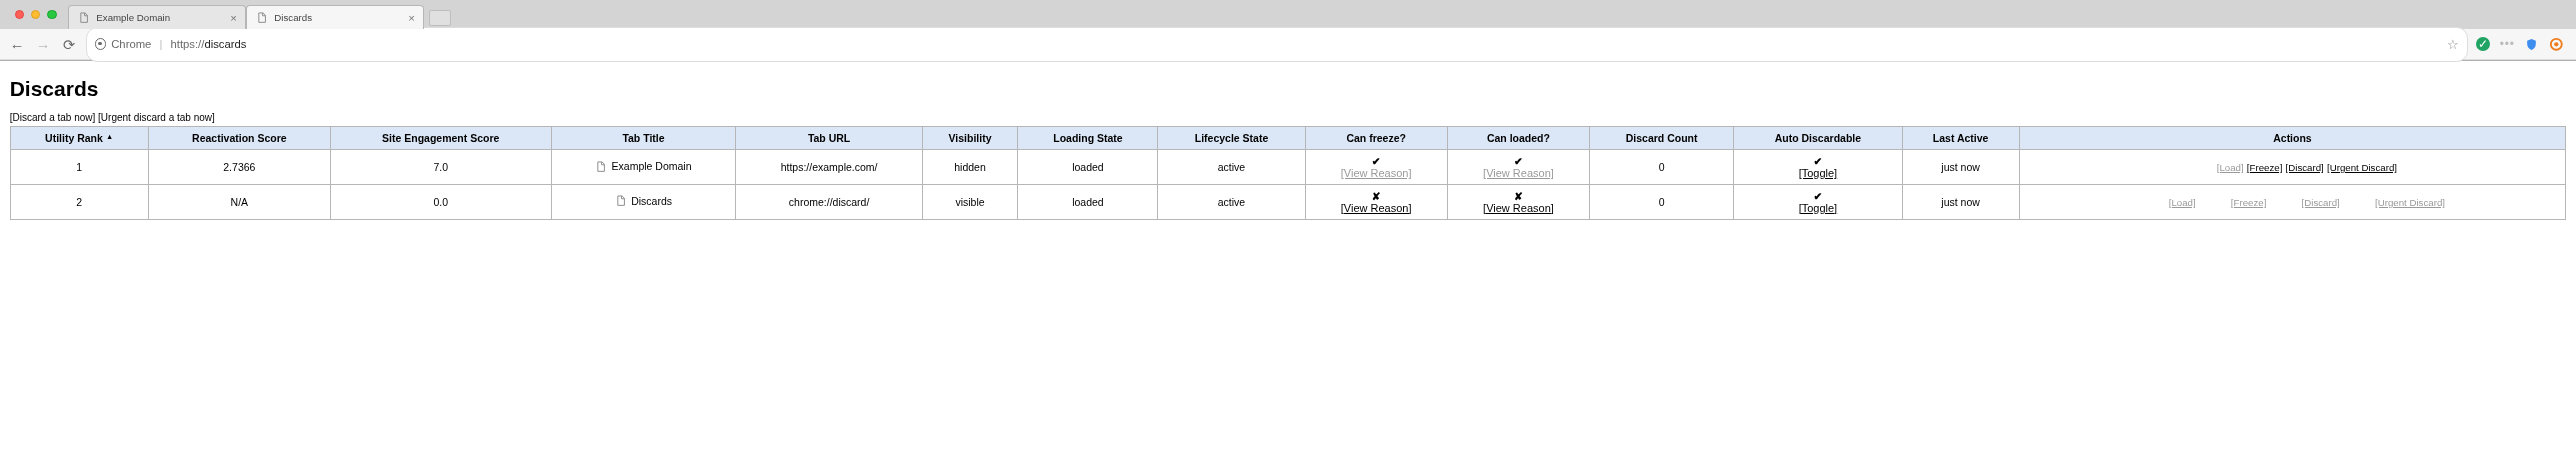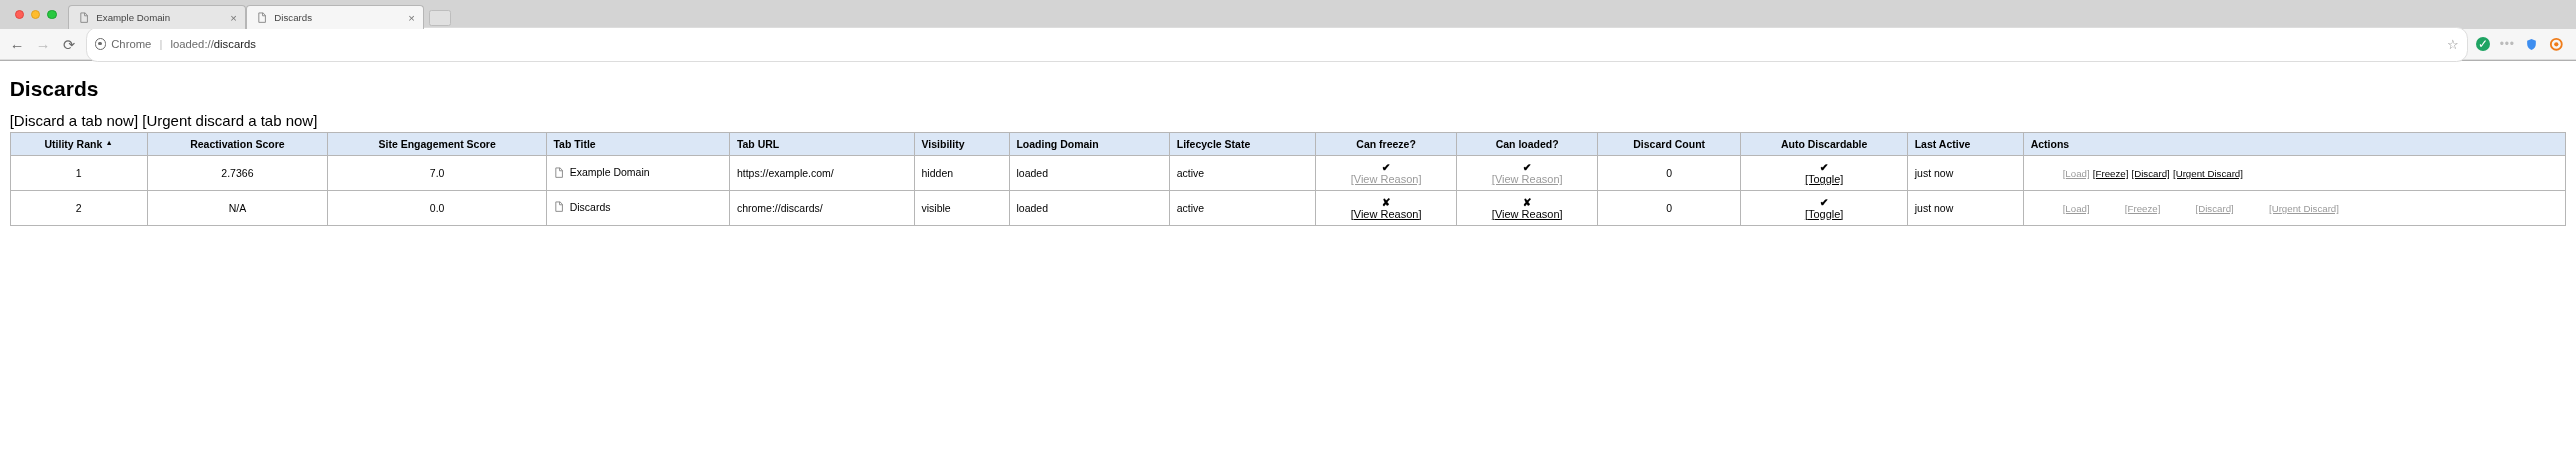--- a/index.html
+++ b/index.html
@@ -135,34 +135,34 @@
 
   .page {
     padding: 8px 9.7px;
   }
   h1 {
     font-size: 21px;
     font-weight: 700;
     margin: 8px 0 11.3px 0;
   }
   .topactions {
-    font-size: 15px;
+    font-size: 10px;
     margin-bottom: 3.2px;
   }
   .topactions a { color:#000; text-decoration: none; cursor: pointer; }
   table {
     border-collapse: collapse;
     width: 100%;
     table-layout: auto;
   }
   th, td {
     border: 0.8px solid #b6b6b6;
     padding: 4.9px 6.5px;
     font-size: 10.5px;
-    text-align: left;
+    text-align: center;
     vertical-align: middle;
   }
   th {
     background: #dbe7f6;
     font-weight: 700;
     font-size: 10.5px;
   }
   th.sort::after { content: "▲"; font-size: 7.3px; margin-left:3.2px; vertical-align: top;}
   .center { text-align: center; }
   .cellicon {
@@ -225,21 +225,21 @@
     <div class="newtab"></div>
   </div>
   <div class="toolbar">
     <span class="nav-btn">←</span>
     <span class="nav-btn disabled">→</span>
     <span class="nav-btn">⟳</span>
     <div class="omnibox">
       <span class="chrome-circ"></span>
       <span class="url-host">Chrome</span>
       <span class="url-sep">|</span>
-      <span><span class="url-host">loaded://</span><span class="url-path">discards</span></span>
+      <span><span class="url-host">https://</span><span class="url-path">discards</span></span>
       <span class="star">☆</span>
     </div>
     <div class="ext-icons">
       <span class="ext-green">✓</span>
       <span class="ext-dots">•••</span>
       <span class="ext-shield">
         <svg viewBox="0 0 24 24" width="13" height="13">
             <path fill="#3e8ef0" d="M12 2l8 3v6c0 5-3.4 9.7-8 11-4.6-1.3-8-6-8-11V5l8-3z"></path>
           </svg>
       </span>
@@ -261,21 +261,21 @@
   </div>
   <table>
     <thead>
       <tr>
         <th class="sort center">Utility Rank</th>
         <th class="center">Reactivation Score</th>
         <th class="center">Site Engagement Score</th>
         <th>Tab Title</th>
         <th>Tab URL</th>
         <th>Visibility</th>
-        <th>Loading Domain</th>
+        <th>Loading State</th>
         <th>Lifecycle State</th>
         <th class="center">Can freeze?</th>
         <th class="center">Can loaded?</th>
         <th class="center">Discard Count</th>
         <th class="center">Auto Discardable</th>
         <th>Last Active</th>
         <th>Actions</th>
       </tr>
     </thead>
     <tbody id="table-body">
@@ -305,21 +305,21 @@
           <td class="center">2</td>
           <td class="center">N/A</td>
           <td class="center">0.0</td>
           <td><span class="cellicon">
               <span style="width:11.3px;height:11.3px;display:inline-block"><svg viewBox="0 0 24 24">
                   <path fill="none" stroke="#888" stroke-width="2" d="M6 2h9l5 5v15H6z"></path>
                   <path fill="none" stroke="#888" stroke-width="2" d="M14 2v6h6"></path>
                 </svg></span>
               <span>Discards</span>
             </span></td>
-          <td>chrome://discards/</td>
+          <td>chrome://discard/</td>
           <td>visible</td>
           <td>loaded</td>
           <td>active</td>
           <td class="center"><span class="cross">✘</span><span class="sublink black">[View Reason]</span></td>
           <td class="center"><span class="cross">✘</span><span class="sublink black">[View Reason]</span></td>
           <td class="center">0</td>
           <td class="center"><span class="check">✔</span><span class="sublink black">[Toggle]</span></td>
           <td>just now</td>
           <td class="actions"><a class="disabled">[Load]</a><a class="disabled">[Freeze]</a><a class="disabled">[Discard]</a><a class="disabled">[Urgent Discard]</a></td>
         </tr>

